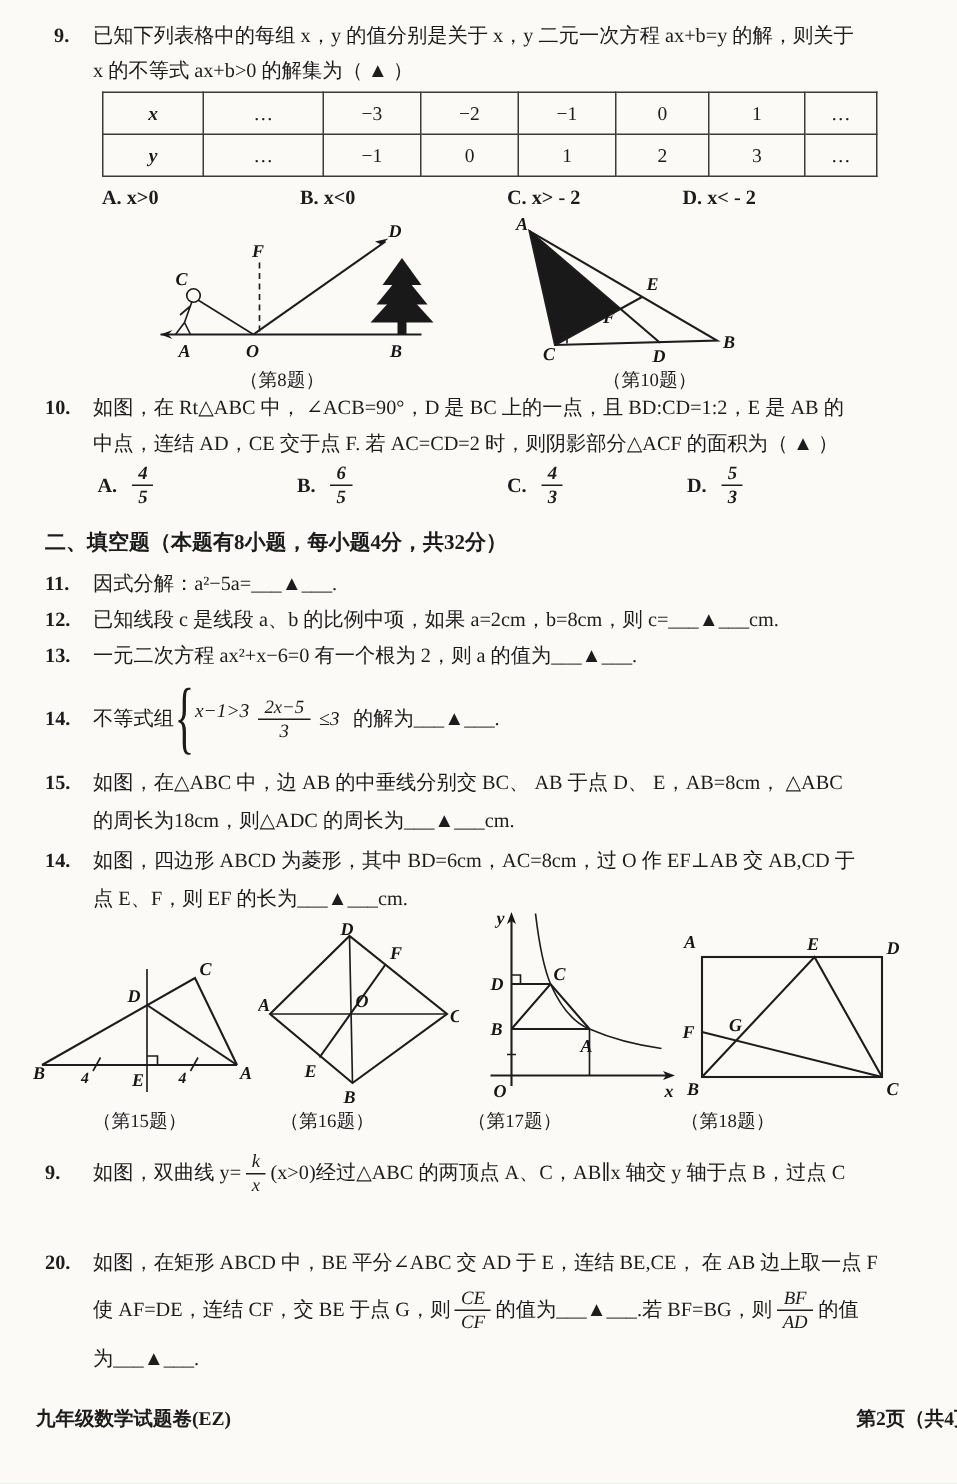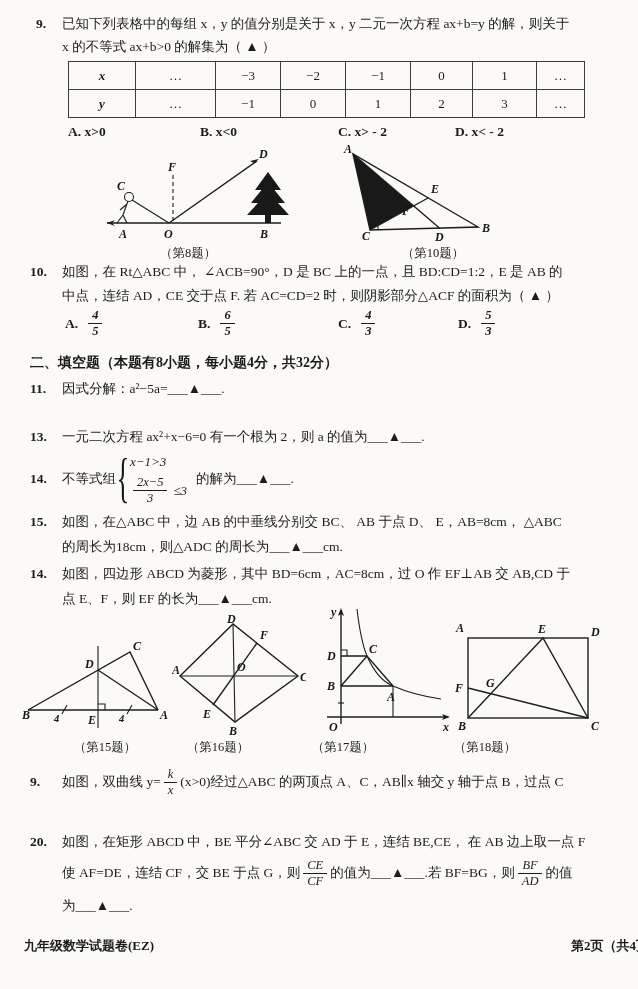--- a/index.html
+++ b/index.html
@@ -25,21 +25,21 @@
   
   .frac{display:inline-flex;flex-direction:column;align-items:center;
         font-style:italic;font-size:12.5px;line-height:15px;vertical-align:middle;
         margin:0 3px;}
   .frac .top{border-bottom:1.3px solid #1c1c1c;padding:0 4px;}
   .frac .bot{padding:0 4px;}
   .frac.bold{font-weight:bold;}
   
   .brace{font-size:54px;font-weight:400;line-height:0.85;
          transform:scaleX(0.5);margin:0 -6px;flex:none;}
-  .sys{display:flex;flex-direction:column;gap:3px;font-style:italic;font-size:13px;}
+  .sys{display:flex;flex-direction:row;gap:3px;font-style:italic;font-size:13px;}
   .sysrow{display:flex;align-items:center;gap:3px;}
   .opt{position:absolute;white-space:nowrap;font-weight:bold;}
   .optfrac{position:absolute;display:flex;align-items:center;gap:7px;font-weight:bold;}
   figure{margin:0;position:absolute;}
   .figcap{position:absolute;width:96px;text-align:center;font-size:12.5px;font-weight:normal;white-space:nowrap;}
   svg text{font-family:"Liberation Serif","DejaVu Serif",serif;font-style:italic;
            font-size:12px;fill:#161616;font-weight:bold;}
   svg text.small{font-size:10.5px;}
   svg .ln{stroke:#1d1d1d;stroke-width:1.4;fill:none;}
   svg .thin{stroke:#1d1d1d;stroke-width:1.1;fill:none;}
@@ -183,20 +183,24 @@
         <span class="bot">3</span>
       </span>
   </div>
 
   <div class="abs sect" style="top:353px;left:30px">二、填空题（本题有8小题，每小题4分，共32分）</div>
 
   <div class="qline" style="top:379px;left:30px">
     <span class="qnum">11.</span>
     <span>因式分解：a²−5a=___▲___.</span>
   </div>
+  <div class="qline" style="top:403px;left:30px">
+    <span class="qnum">12.</span>
+    <span>已知线段 c 是线段 a、b 的比例中项，如果 a=2cm，b=8cm，则 c=___▲___cm.</span>
+  </div>
   <div class="qline" style="top:427px;left:30px">
     <span class="qnum">13.</span>
     <span>一元二次方程 ax²+x−6=0 有一个根为 2，则 a 的值为___▲___.</span>
   </div>
 
   <div class="qline center" style="top:448px;left:30px;height:62px">
     <span class="qnum">14.</span>
     <span>不等式组</span>
     <span class="brace">{</span>
     <span class="sys">
@@ -237,21 +241,21 @@
       <path class="thin" d="M40,76 L45,67 M105,76 L110,67"></path>
       <text x="0" y="81">B</text>
       <text x="138" y="81">A</text>
       <text x="111" y="12">C</text>
       <text x="63" y="30">D</text>
       <text x="66" y="86">E</text>
       <text class="small" x="32" y="84">4</text>
       <text class="small" x="97" y="84">4</text>
     </svg>
   </figure>
-  <div class="figcap" style="top:737px;left:57px">（第15题）</div>
+  <div class="figcap" style="top:737px;left:45px">（第15题）</div>
 
   <figure style="top:614px;left:172px">
     <svg width="134" height="122">
       <path class="ln" d="M8,62 L61,10 L126,62 L63,108 Z"></path>
       <path class="thin" d="M8,62 L126,62 M61,10 L63,108"></path>
       <path class="ln" d="M41,91 L85,29"></path>
       <text x="55" y="9">D</text>
       <text x="0" y="60">A</text>
       <text x="128" y="67">C</text>
       <text x="57" y="121">B</text>

